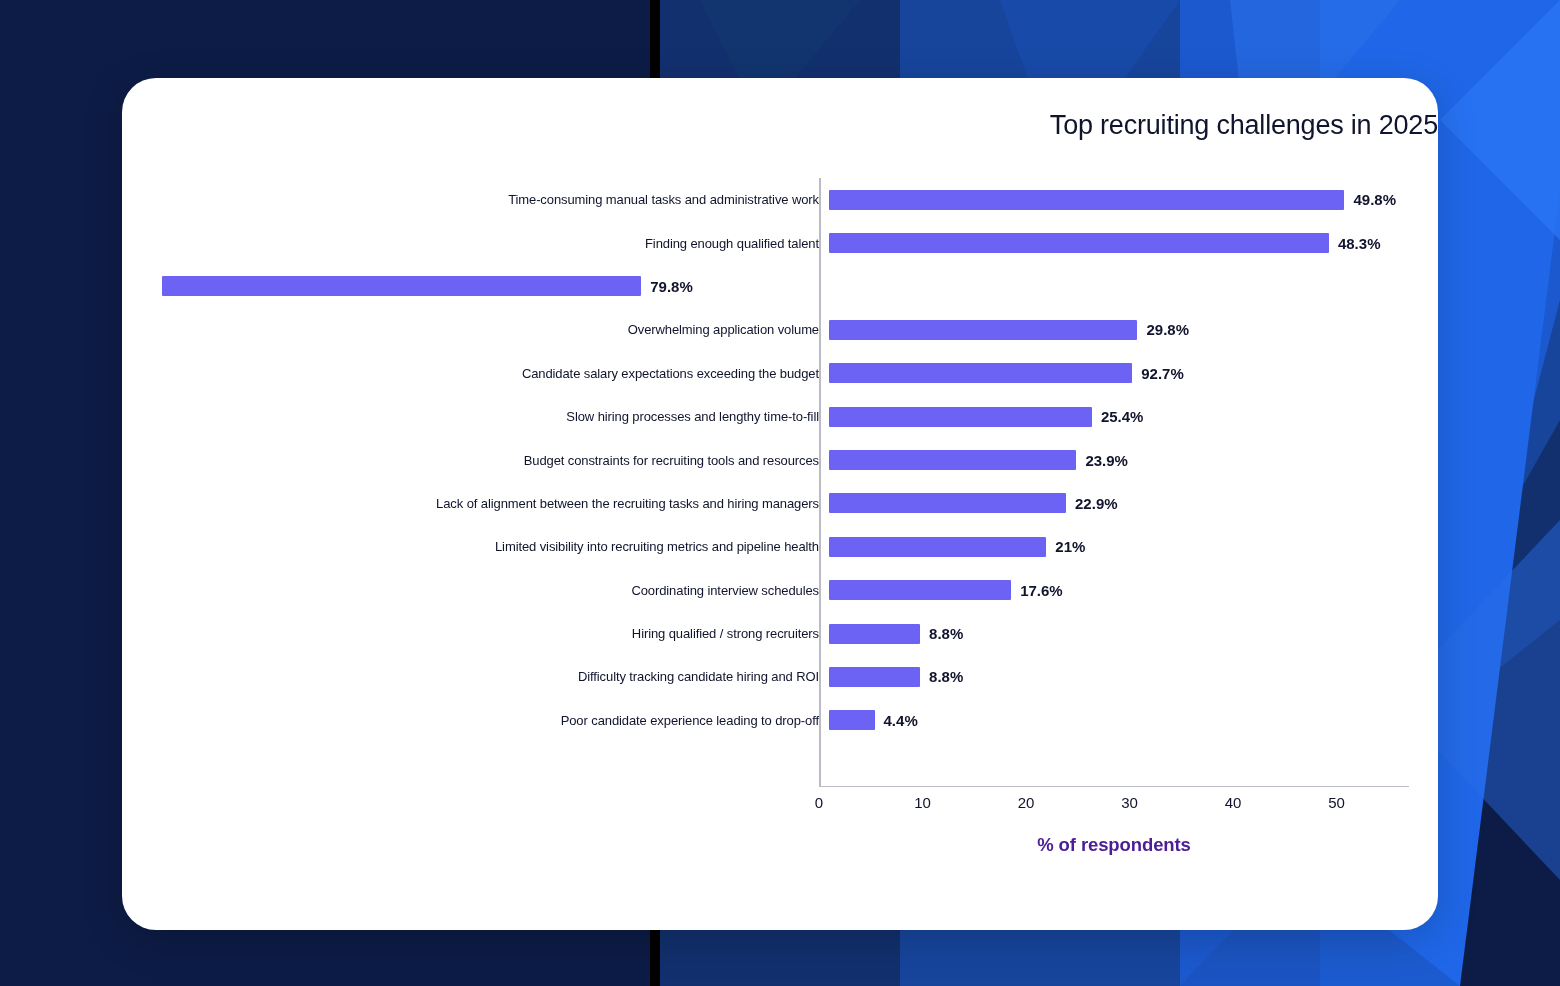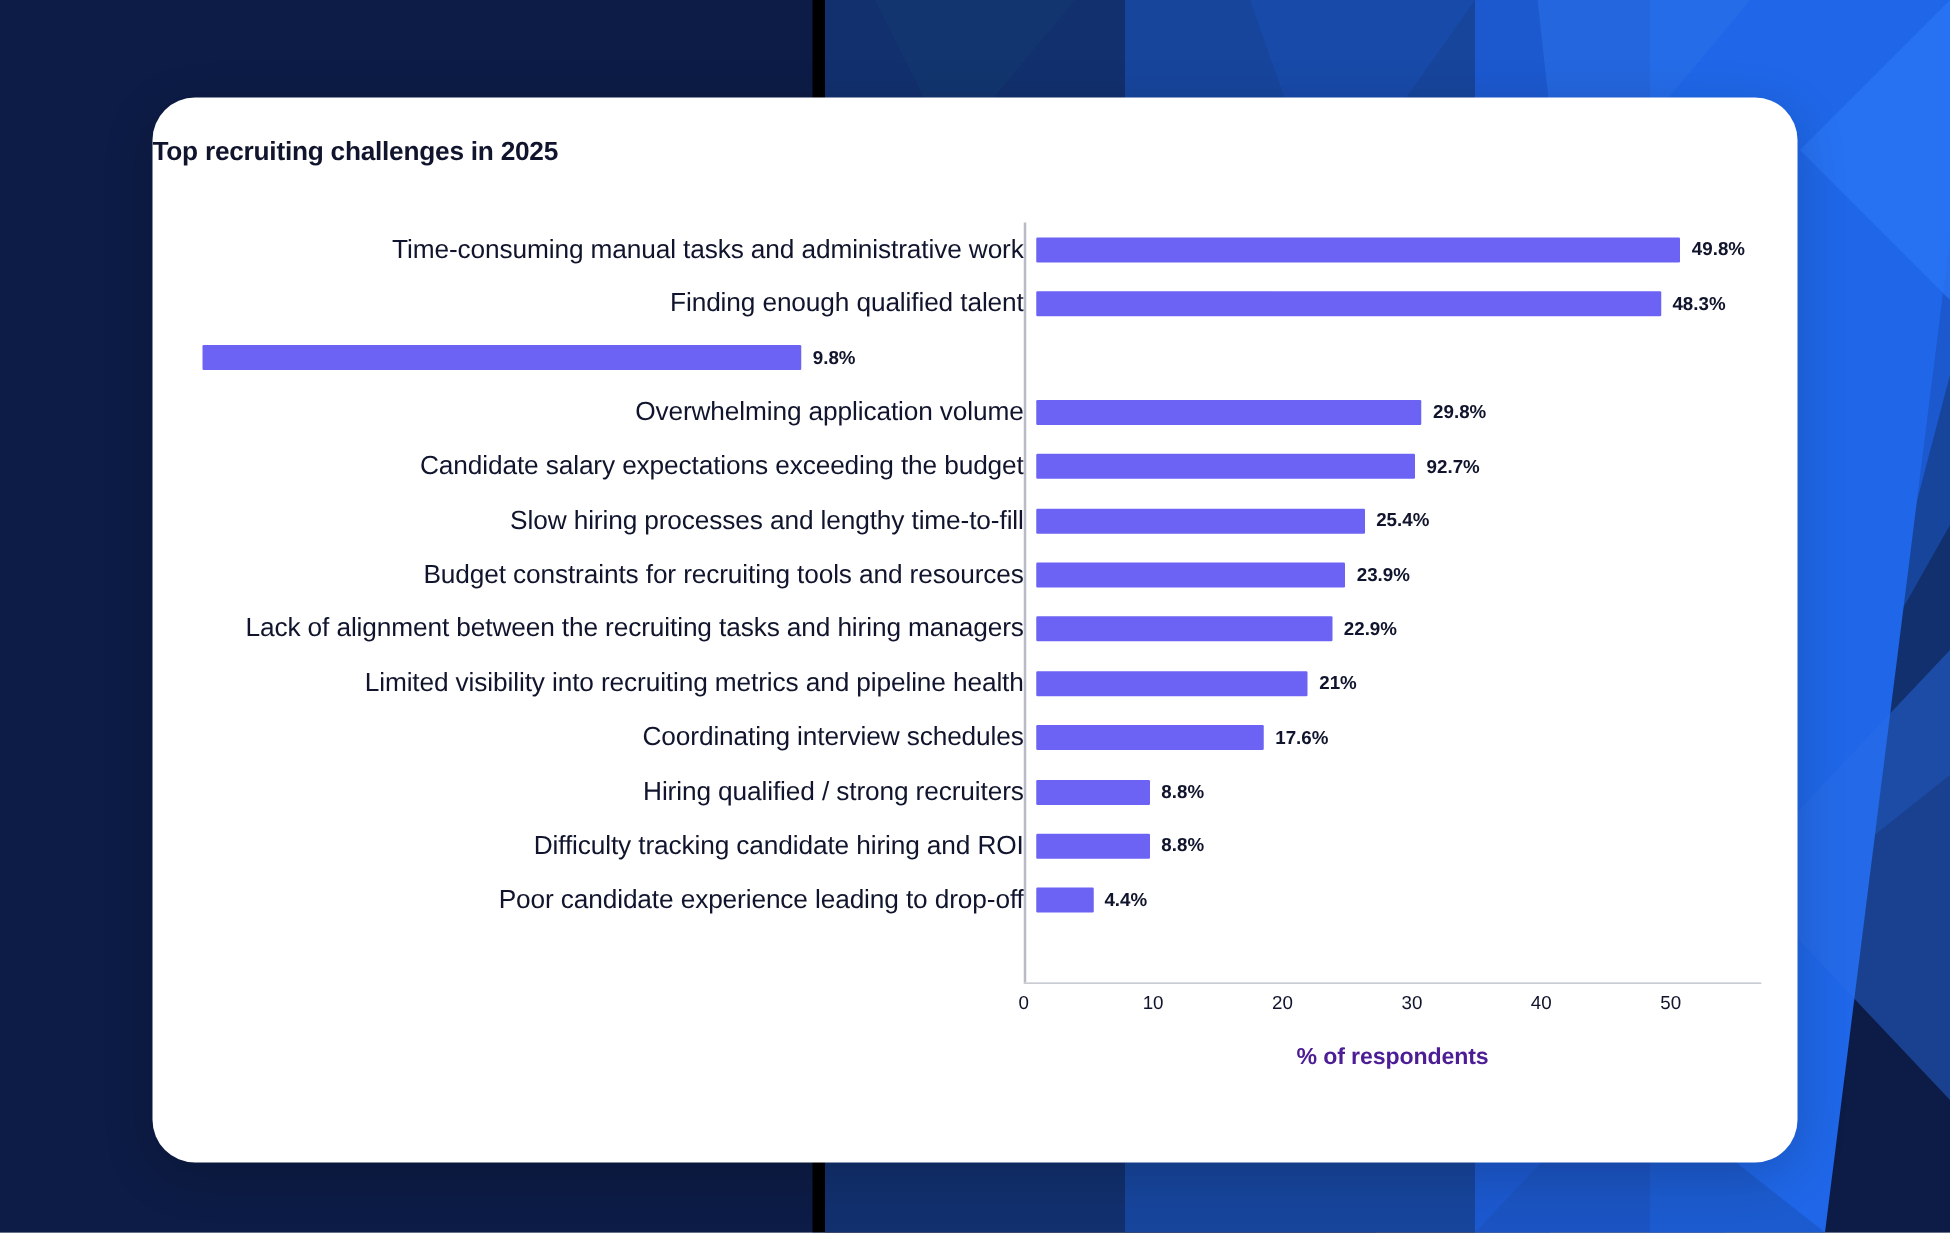--- a/index.html
+++ b/index.html
@@ -38,23 +38,23 @@
     background: #ffffff;
     border-radius: 34px;
     box-shadow: 0 10px 40px rgba(0,0,0,0.18);
   }
 
   .chart-title {
     position: absolute;
     left: 0;
     right: 0;
     top: 32px;
-    text-align: left;
-    font-size: 21px;
-    font-weight: bold;
+    text-align: right;
+    font-size: 27px;
+    font-weight: normal;
     color: #10142c;
     letter-spacing: -0.2px;
   }
 
   
   .plot-area {
     position: absolute;
     left: 40px;
     top: 100px;
     right: 30px;
@@ -71,21 +71,21 @@
   .row {
     display: flex;
     align-items: center;
     height: 43.4px;
   }
 
   .row-label {
     width: 657px;
     text-align: right;
     padding-right: 10px;
-    font-size: 21px;
+    font-size: 13px;
     color: #10142c;
     white-space: nowrap;
     letter-spacing: -0.1px;
   }
 
   .row-track {
     position: relative;
     flex: 1;
     height: 100%;
     display: flex;
@@ -181,21 +181,21 @@
           <div class="row">
             <div class="row-label">Finding enough qualified talent</div>
             <div class="row-track">
               <div class="bar" style="width: 499.947px; background: rgb(108, 99, 245);"></div>
               <div class="bar-value">48.3%</div>
             </div>
           </div>
           <div class="row">
             <div class="row-track">
               <div class="bar" style="width: 479.246px; background: rgb(108, 99, 245);"></div>
-              <div class="bar-value">9.8%</div>
+              <div class="bar-value">79.8%</div>
             </div>
           </div>
           <div class="row">
             <div class="row-label">Overwhelming application volume</div>
             <div class="row-track">
               <div class="bar" style="width: 308.456px; background: rgb(108, 99, 245);"></div>
               <div class="bar-value">29.8%</div>
             </div>
           </div>
           <div class="row">

